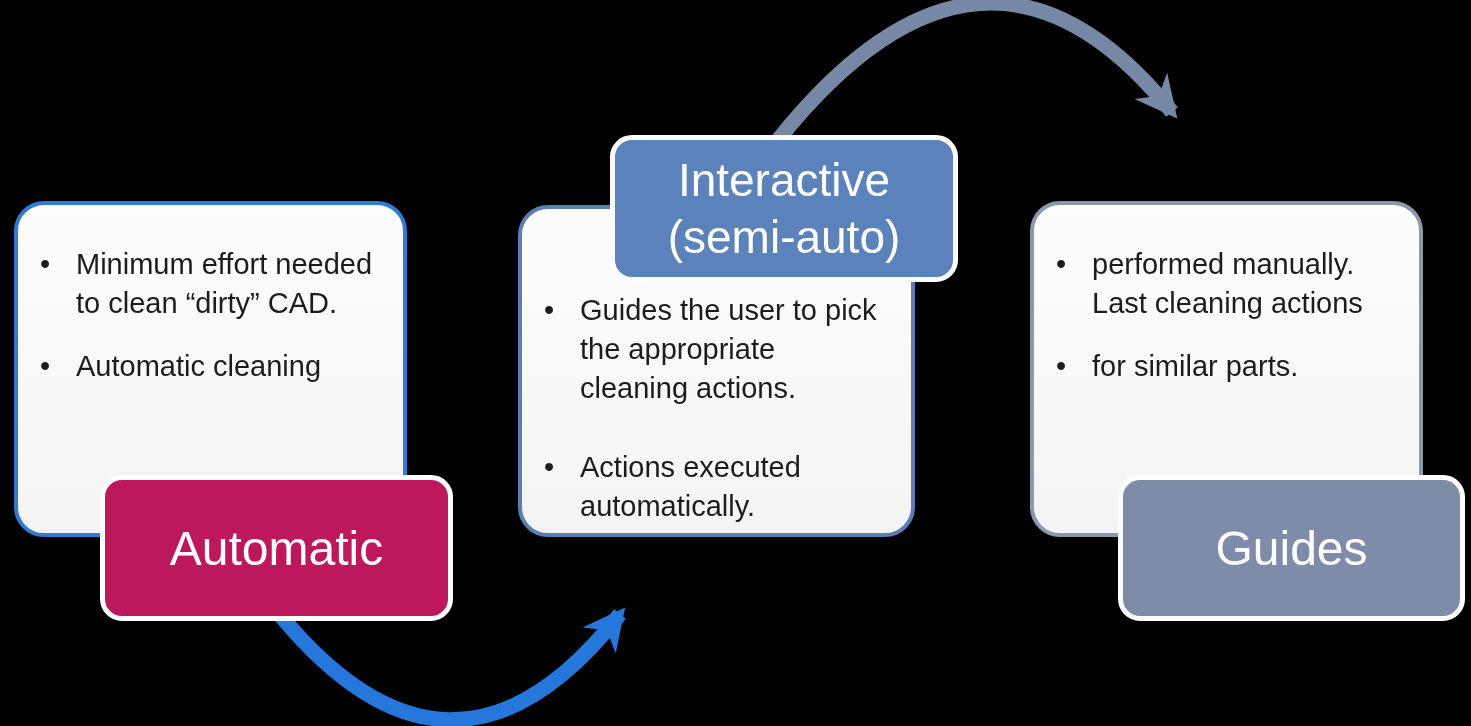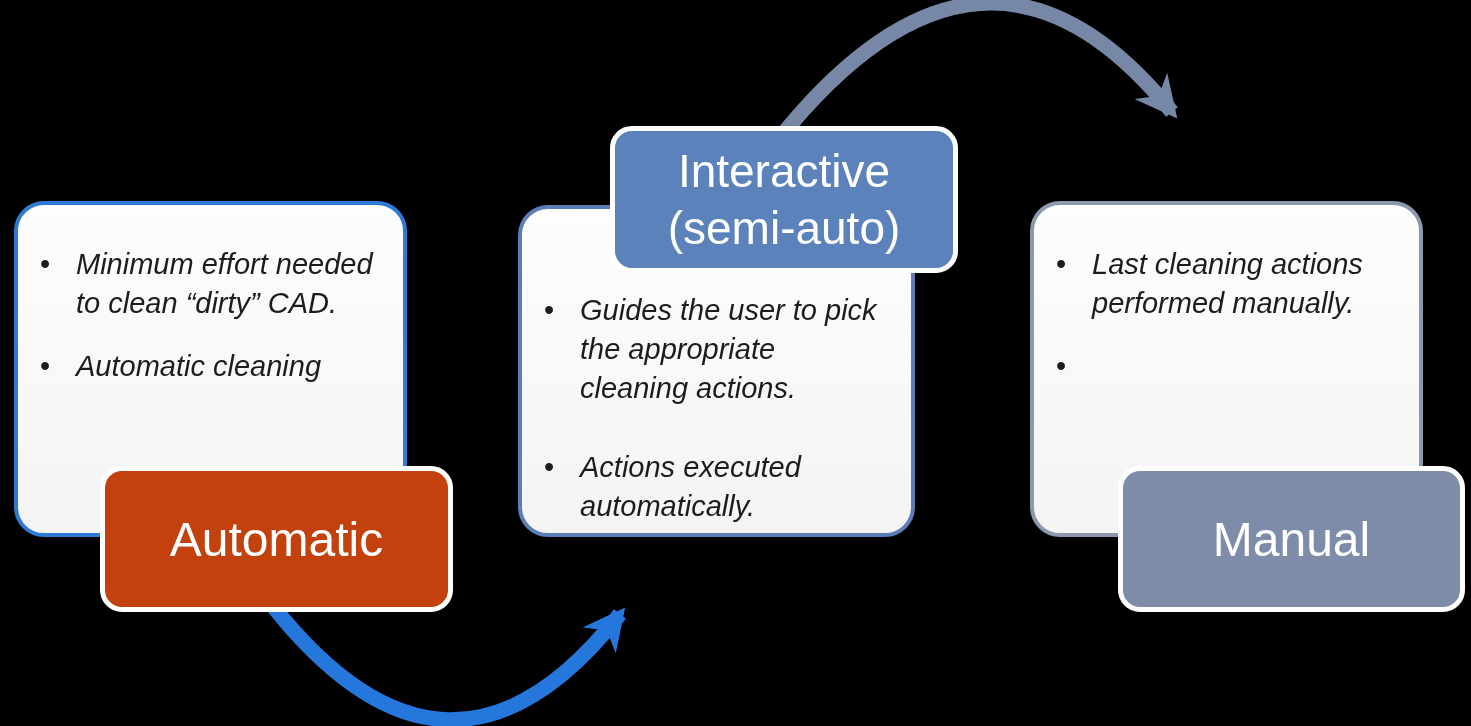--- a/index.html
+++ b/index.html
@@ -33,37 +33,38 @@
   .card-inter  { left: 518px;  top: 205px; width: 397px; height: 332px; border: 4px solid #5a7eb5; }
   .card-manual { left: 1030px; top: 201px; width: 393px; height: 336px; border: 4px solid #8c98ad; }
 
   .card-body { padding: 40px 14px 0 22px; }
   .card-inter .card-body { padding-top: 82px; }
 
   .bullet { display: flex; font-size: 29px; line-height: 39px; }
   .bullet + .bullet { margin-top: 24px; }
   .card-inter .bullet + .bullet { margin-top: 40px; }
   .dot { width: 36px; flex: none; }
-  .line { display: block; font-style: italic; }
+  .line { display: block; }
 
   
   .tag {
     position: absolute;
     z-index: 3;
     border: 5px solid #ffffff;
     border-radius: 22px;
     color: #ffffff;
     display: flex;
     flex-direction: column;
     align-items: center;
     justify-content: center;
     font-size: 48px;
     text-align: center;
+    margin-top: 9px;
   }
-  .tag-auto   { left: 100px;  top: 466px; width: 353px; height: 146px; background: #c2410c; }
+  .tag-auto   { left: 100px;  top: 466px; width: 353px; height: 146px; background: #be185d; }
   .tag-inter  { left: 610px;  top: 126px; width: 348px; height: 147px; background: #5b82ba;
                 font-size: 46px; line-height: 57px; }
   .tag-manual { left: 1118px; top: 466px; width: 347px; height: 146px; background: #7e8ca9; }
 </style>
 </head>
 <body>
 
 <div class="canvas">
 
   <svg class="flow-arrows" viewBox="0 0 1471 726" xmlns="http://www.w3.org/2000/svg">
@@ -115,38 +116,39 @@
         </span>
       </div>
     </div>
   </div>
 
   <div class="card card-manual">
     <div class="card-body">
       <div class="bullet">
         <span class="dot">•</span>
         <span>
+          <span class="line">performed manually.</span>
           <span class="line">Last cleaning actions</span>
-          <span class="line">performed manually.</span>
         </span>
       </div>
       <div class="bullet">
         <span class="dot">•</span>
         <span>
+          <span class="line">for similar parts.</span>
         </span>
       </div>
     </div>
   </div>
 
   <div class="tag tag-auto">
     <span>Automatic</span>
   </div>
 
   <div class="tag tag-inter">
     <span>Interactive</span>
     <span>(semi-auto)</span>
   </div>
 
   <div class="tag tag-manual">
-    <span>Manual</span>
+    <span>Guides</span>
   </div>
 
 </div>
 
 </body></html>

